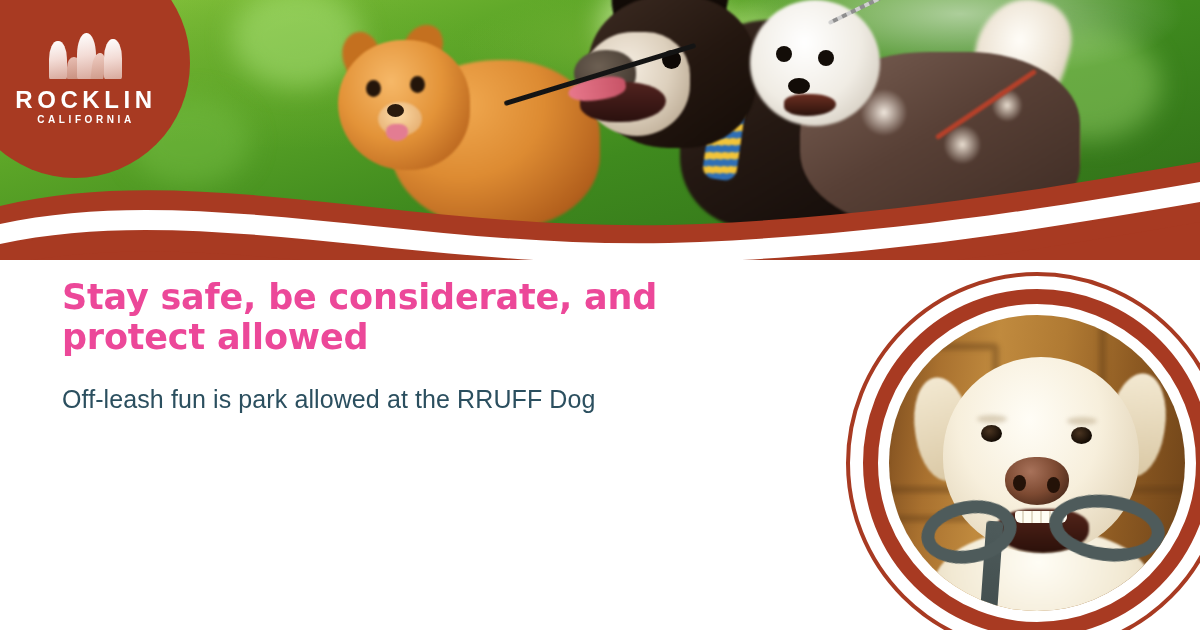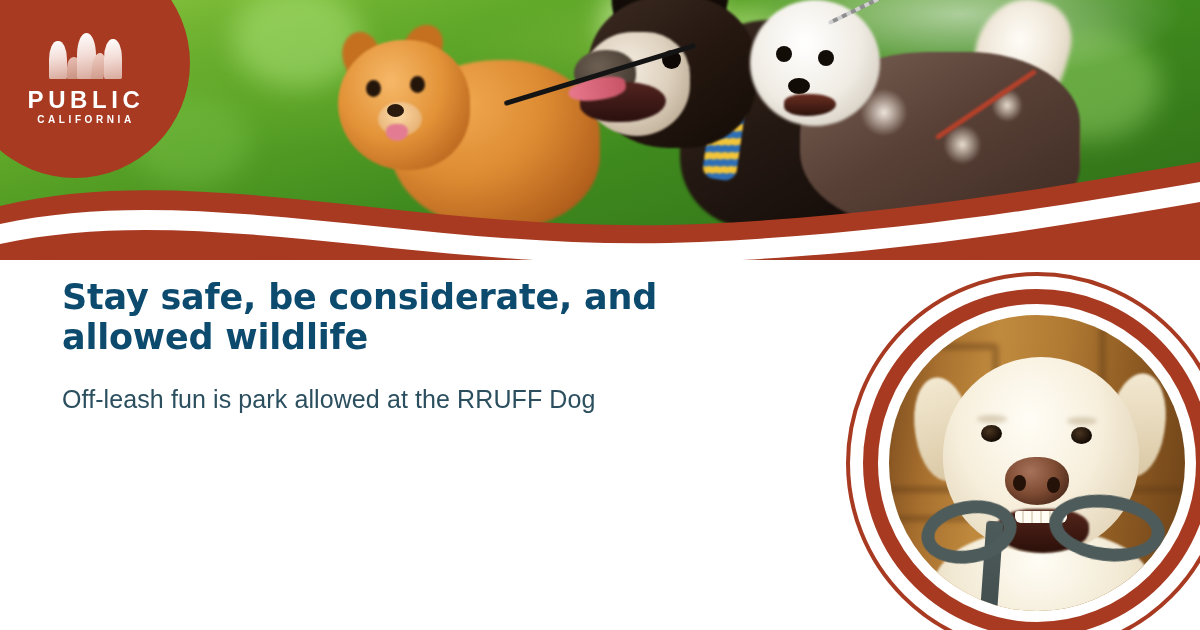--- a/index.html
+++ b/index.html
@@ -220,21 +220,21 @@
   }
 
   
   .content { position:absolute; left:62px; top:248px; width:790px; }
   .headline {
     color:#2B4F5F; font-size:66px; font-weight:800; line-height:.94;
     letter-spacing:-0.5px; text-transform:uppercase;
     font-family:"DejaVu Sans", sans-serif; font-stretch:condensed;
   }
   .subhead {
-    color:#0c4a6e; font-size:35px; font-weight:800; line-height:1.14;
+    color:#ec4899; font-size:35px; font-weight:800; line-height:1.14;
     margin-top:30px; letter-spacing:-0.2px;
     font-family:"DejaVu Sans", sans-serif;
   }
   .bodytext {
     color:#2B4F5F; font-size:25px; font-weight:400; line-height:1.4;
     margin-top:24px; letter-spacing:.1px;
   }
 
   
   .photo-frame {
@@ -398,28 +398,28 @@
   </div>
 
   <div class="logo-badge" style="background:#A83A22;">
     <div class="logo-mark">
       <div class="rock r1"></div>
       <div class="rock r2"></div>
       <div class="rock r3"></div>
       <div class="rock r4"></div>
       <div class="rock r5"></div>
     </div>
-    <div class="logo-word">PUBLIC</div>
+    <div class="logo-word">ROCKLIN</div>
     <div class="logo-sub">CALIFORNIA</div>
   </div>
 
   <div class="content">
     <div class="subhead">
       <div>Stay safe, be considerate, and</div>
-      <div>allowed wildlife</div>
+      <div>protect allowed</div>
     </div>
     <div class="bodytext">
       <div>Off-leash fun is park allowed at the RRUFF Dog</div>
     </div>
   </div>
 
   <div class="photo-frame">
     <div class="ring-outer"></div>
     <div class="ring-inner"></div>
     <div class="photo-clip">

